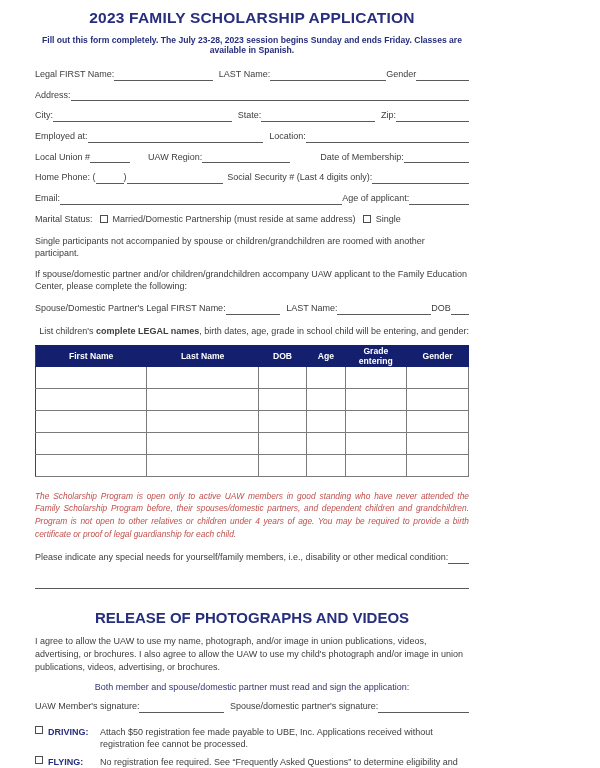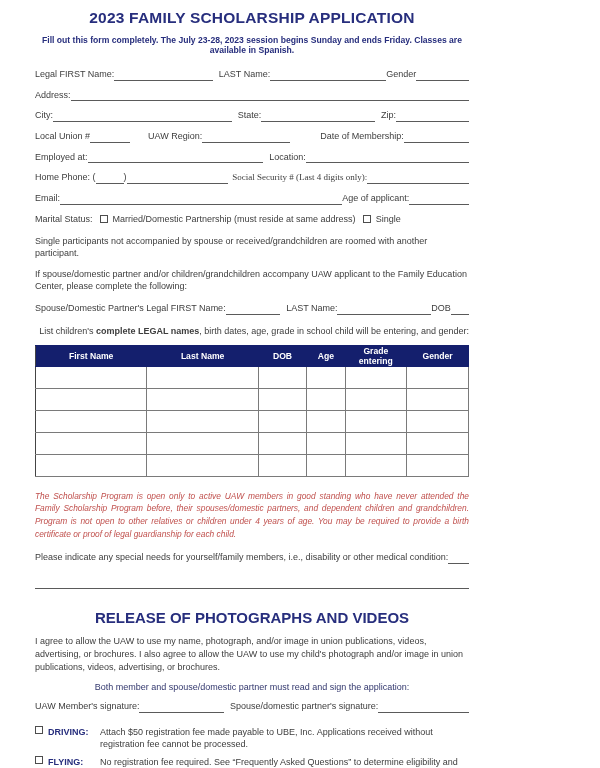--- a/index.html
+++ b/index.html
@@ -8,21 +8,21 @@
   .page { width:504px; height:768px; background:#fff; padding:9px 35px 10px 35px; overflow:hidden; position:relative; }
 
   .title { text-align:center; color:#272e7d; font-size:15.5px; font-weight:bold; letter-spacing:.2px; }
   .subtitle { text-align:center; color:#272e7d; font-size:8.6px; font-weight:bold; margin-top:8px; }
 
   .row { display:flex; align-items:flex-end; font-size:9px; color:#3d3d3d; margin-top:9px; line-height:1.3; }
   .row .lbl { white-space:nowrap; }
   .blank { border-bottom:1px solid #5a5a5a; height:11px; }
   .fx { flex-grow:1; }
   .note { font-size:9px; margin-top:9px; line-height:1.35; }
-  .gap6 { margin-left:6px; } .gap12 { margin-left:4px;font-family:Liberation Serif, serif; } .gap18 { margin-left:18px; } .gap30 { margin-left:30px; }
+  .gap6 { margin-left:6px; } .gap12 { margin-left:4px; } .gap18 { margin-left:18px; } .gap30 { margin-left:30px; }
 
   .cb { width:8px; height:8px; border:1px solid #4d4d4d; display:inline-block; margin:0 5px 1px 7px; flex:none; }
 
   .center-intro { text-align:right; font-size:9px; margin-top:11px; }
   .bold { font-weight:bold; }
 
   table.kids { width:100%; border-collapse:collapse; margin-top:9px; }
   table.kids th { background:#141f6d; color:#ffffff; font-size:8.6px; font-weight:bold; height:21px; border:1px solid #141f6d; }
   table.kids td { border:1px solid #7a7a7a; height:22px; }
   table.kids tr td:first-child, table.kids th:first-child { border-left-color:#444; }
@@ -70,36 +70,36 @@
   <div class="row">
     <span class="lbl">City:</span>
     <span class="blank fx" style="flex-grow:220"></span>
     <span class="lbl gap6">State:</span>
     <span class="blank fx" style="flex-grow:140"></span>
     <span class="lbl gap6">Zip:</span>
     <span class="blank fx" style="flex-grow:90"></span>
   </div>
 
   <div class="row">
+    <span class="lbl">Employed at:</span>
+    <span class="blank fx" style="flex-grow:223"></span>
+    <span class="lbl gap6">Location:</span>
+    <span class="blank fx" style="flex-grow:207"></span>
+  </div>
+
+  <div class="row">
     <span class="lbl">Local Union #</span>
     <span class="blank" style="width:40px"></span>
     <span class="lbl gap18">UAW Region:</span>
     <span class="blank" style="width:88px"></span>
     <span class="lbl gap30">Date of Membership:</span>
     <span class="blank fx"></span>
   </div>
 
   <div class="row">
-    <span class="lbl">Employed at:</span>
-    <span class="blank fx" style="flex-grow:223"></span>
-    <span class="lbl gap6">Location:</span>
-    <span class="blank fx" style="flex-grow:207"></span>
-  </div>
-
-  <div class="row">
     <span class="lbl">Home Phone: (</span>
     <span class="blank" style="width:28px"></span>
     <span class="lbl">)</span>
     <span class="blank fx" style="flex-grow:125"></span>
     <span class="lbl gap12">Social Security # (Last 4 digits only):</span>
     <span class="blank fx" style="flex-grow:125"></span>
   </div>
 
   <div class="row">
     <span class="lbl">Email:</span>
@@ -109,21 +109,21 @@
   </div>
 
   <div class="row" style="align-items:center">
     <span class="lbl">Marital Status:</span>
     <span class="cb"></span>
     <span class="lbl">Married/Domestic Partnership (must reside at same address)</span>
     <span class="cb"></span>
     <span class="lbl">Single</span>
   </div>
 
-  <div class="note">Single participants not accompanied by spouse or received/grandchildren are roomed with another participant.</div>
+  <div class="note">Single participants not accompanied by spouse or children/grandchildren are roomed with another participant.</div>
   <div class="note">If spouse/domestic partner and/or children/grandchildren accompany UAW applicant to the Family Education Center, please complete the following:</div>
 
   <div class="row" style="margin-top:11px">
     <span class="lbl">Spouse/Domestic Partner's Legal FIRST Name:</span>
     <span class="blank fx" style="flex-grow:90"></span>
     <span class="lbl gap6">LAST Name:</span>
     <span class="blank fx" style="flex-grow:155"></span>
     <span class="lbl">DOB</span>
     <span class="blank fx" style="flex-grow:30"></span>
   </div>

